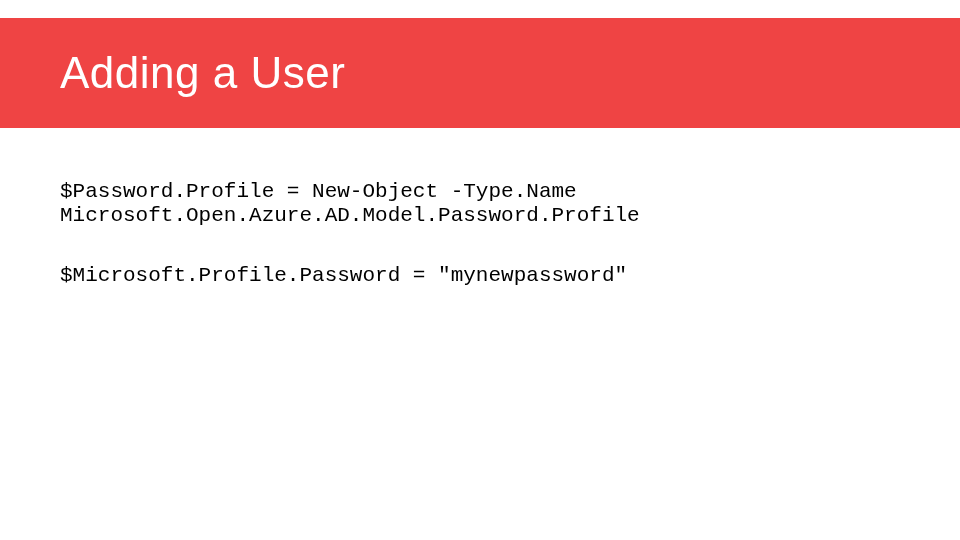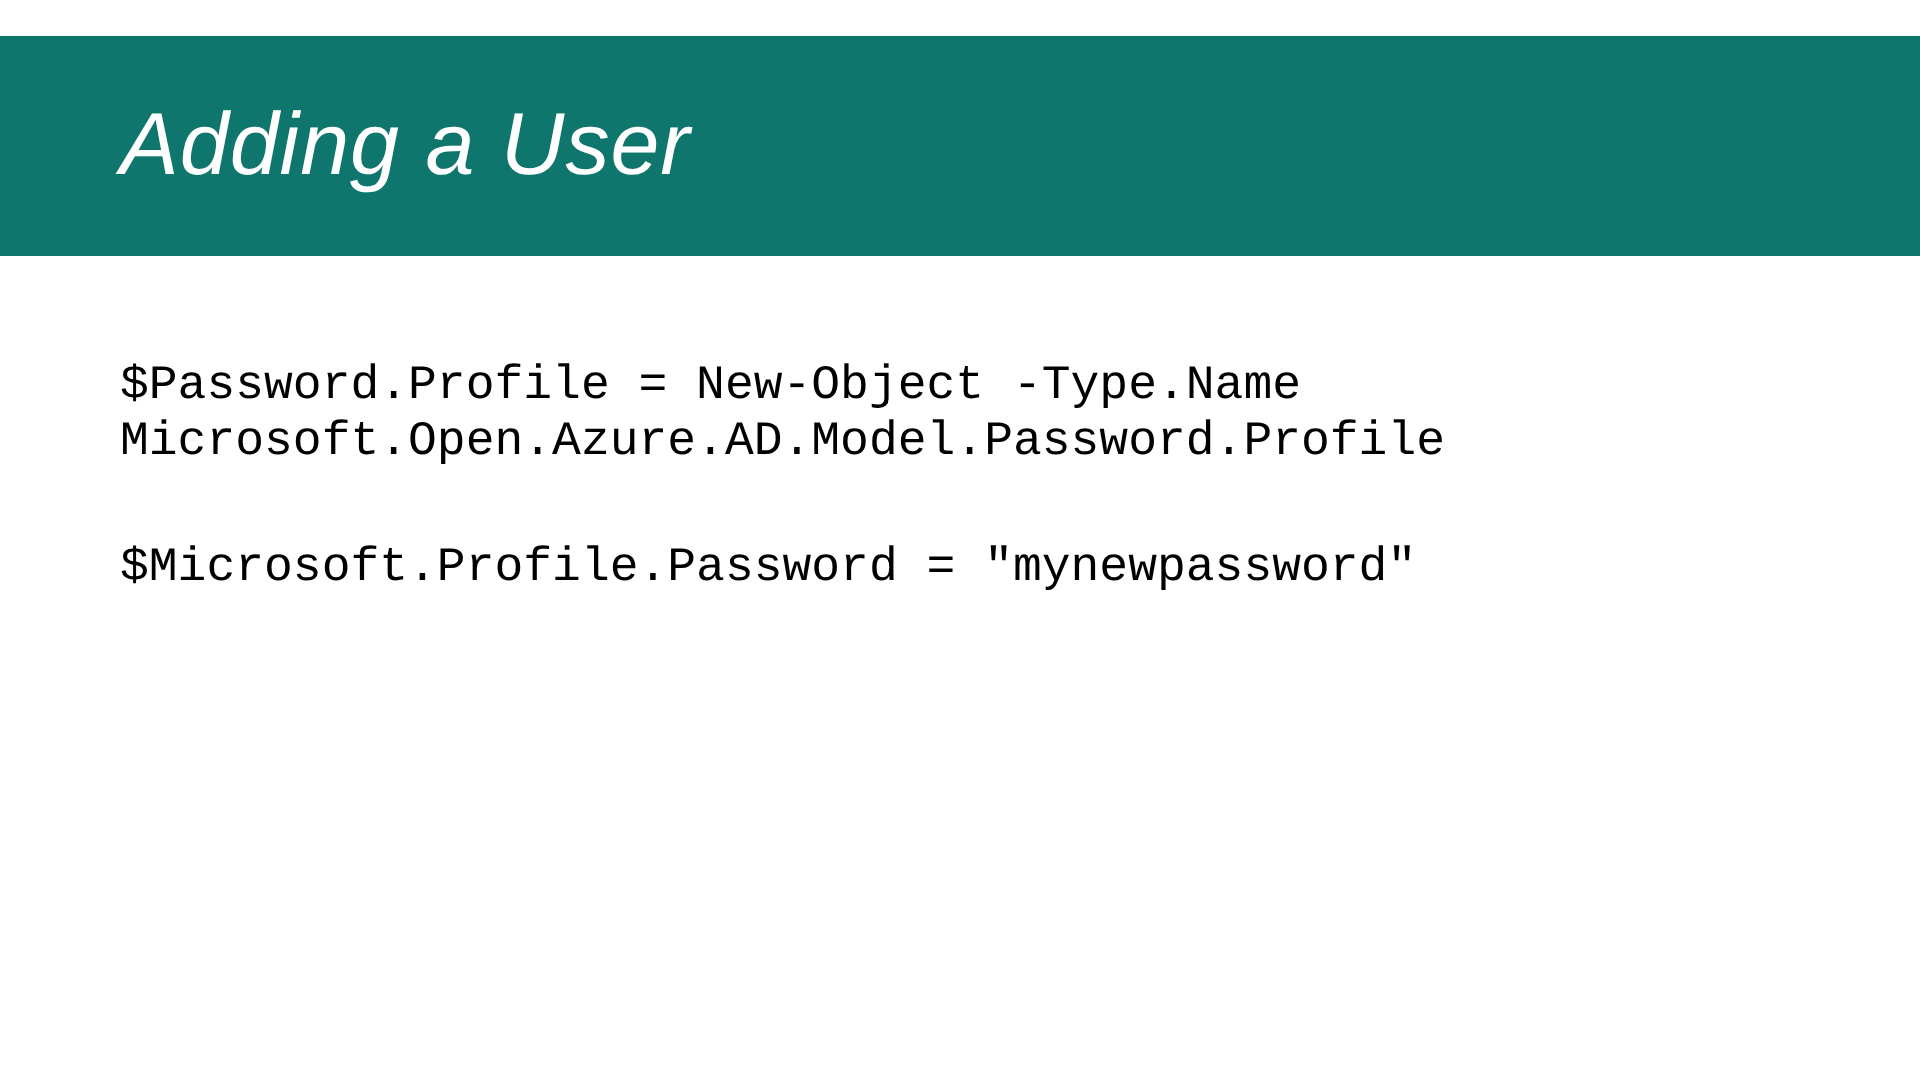--- a/index.html
+++ b/index.html
@@ -16,43 +16,42 @@
     height: 540px;
     position: relative;
     box-sizing: border-box;
   }
   .title-bar {
     position: absolute;
     top: 18px;
     left: 0;
     right: 0;
     height: 110px;
-    background: #0f766e;
+    background: #ef4444;
     display: flex;
     align-items: center;
     padding-left: 60px;
     box-sizing: border-box;
-    font-style: italic;
   }
   .title-bar h1 {
     color: #ffffff;
     font-size: 44px;
     font-weight: 400;
     margin: 0;
     letter-spacing: 0.5px;
   }
   .content {
     position: absolute;
     top: 180px;
     left: 60px;
     right: 60px;
   }
   .code-block {
     font-family: "Courier New", Courier, monospace;
-    font-size: 24px;
+    font-size: 21px;
     line-height: 1.15;
     color: #000000;
     margin: 0 0 36px 0;
     white-space: pre-wrap;
     word-break: break-word;
   }
 </style>
 </head>
 <body>
 

